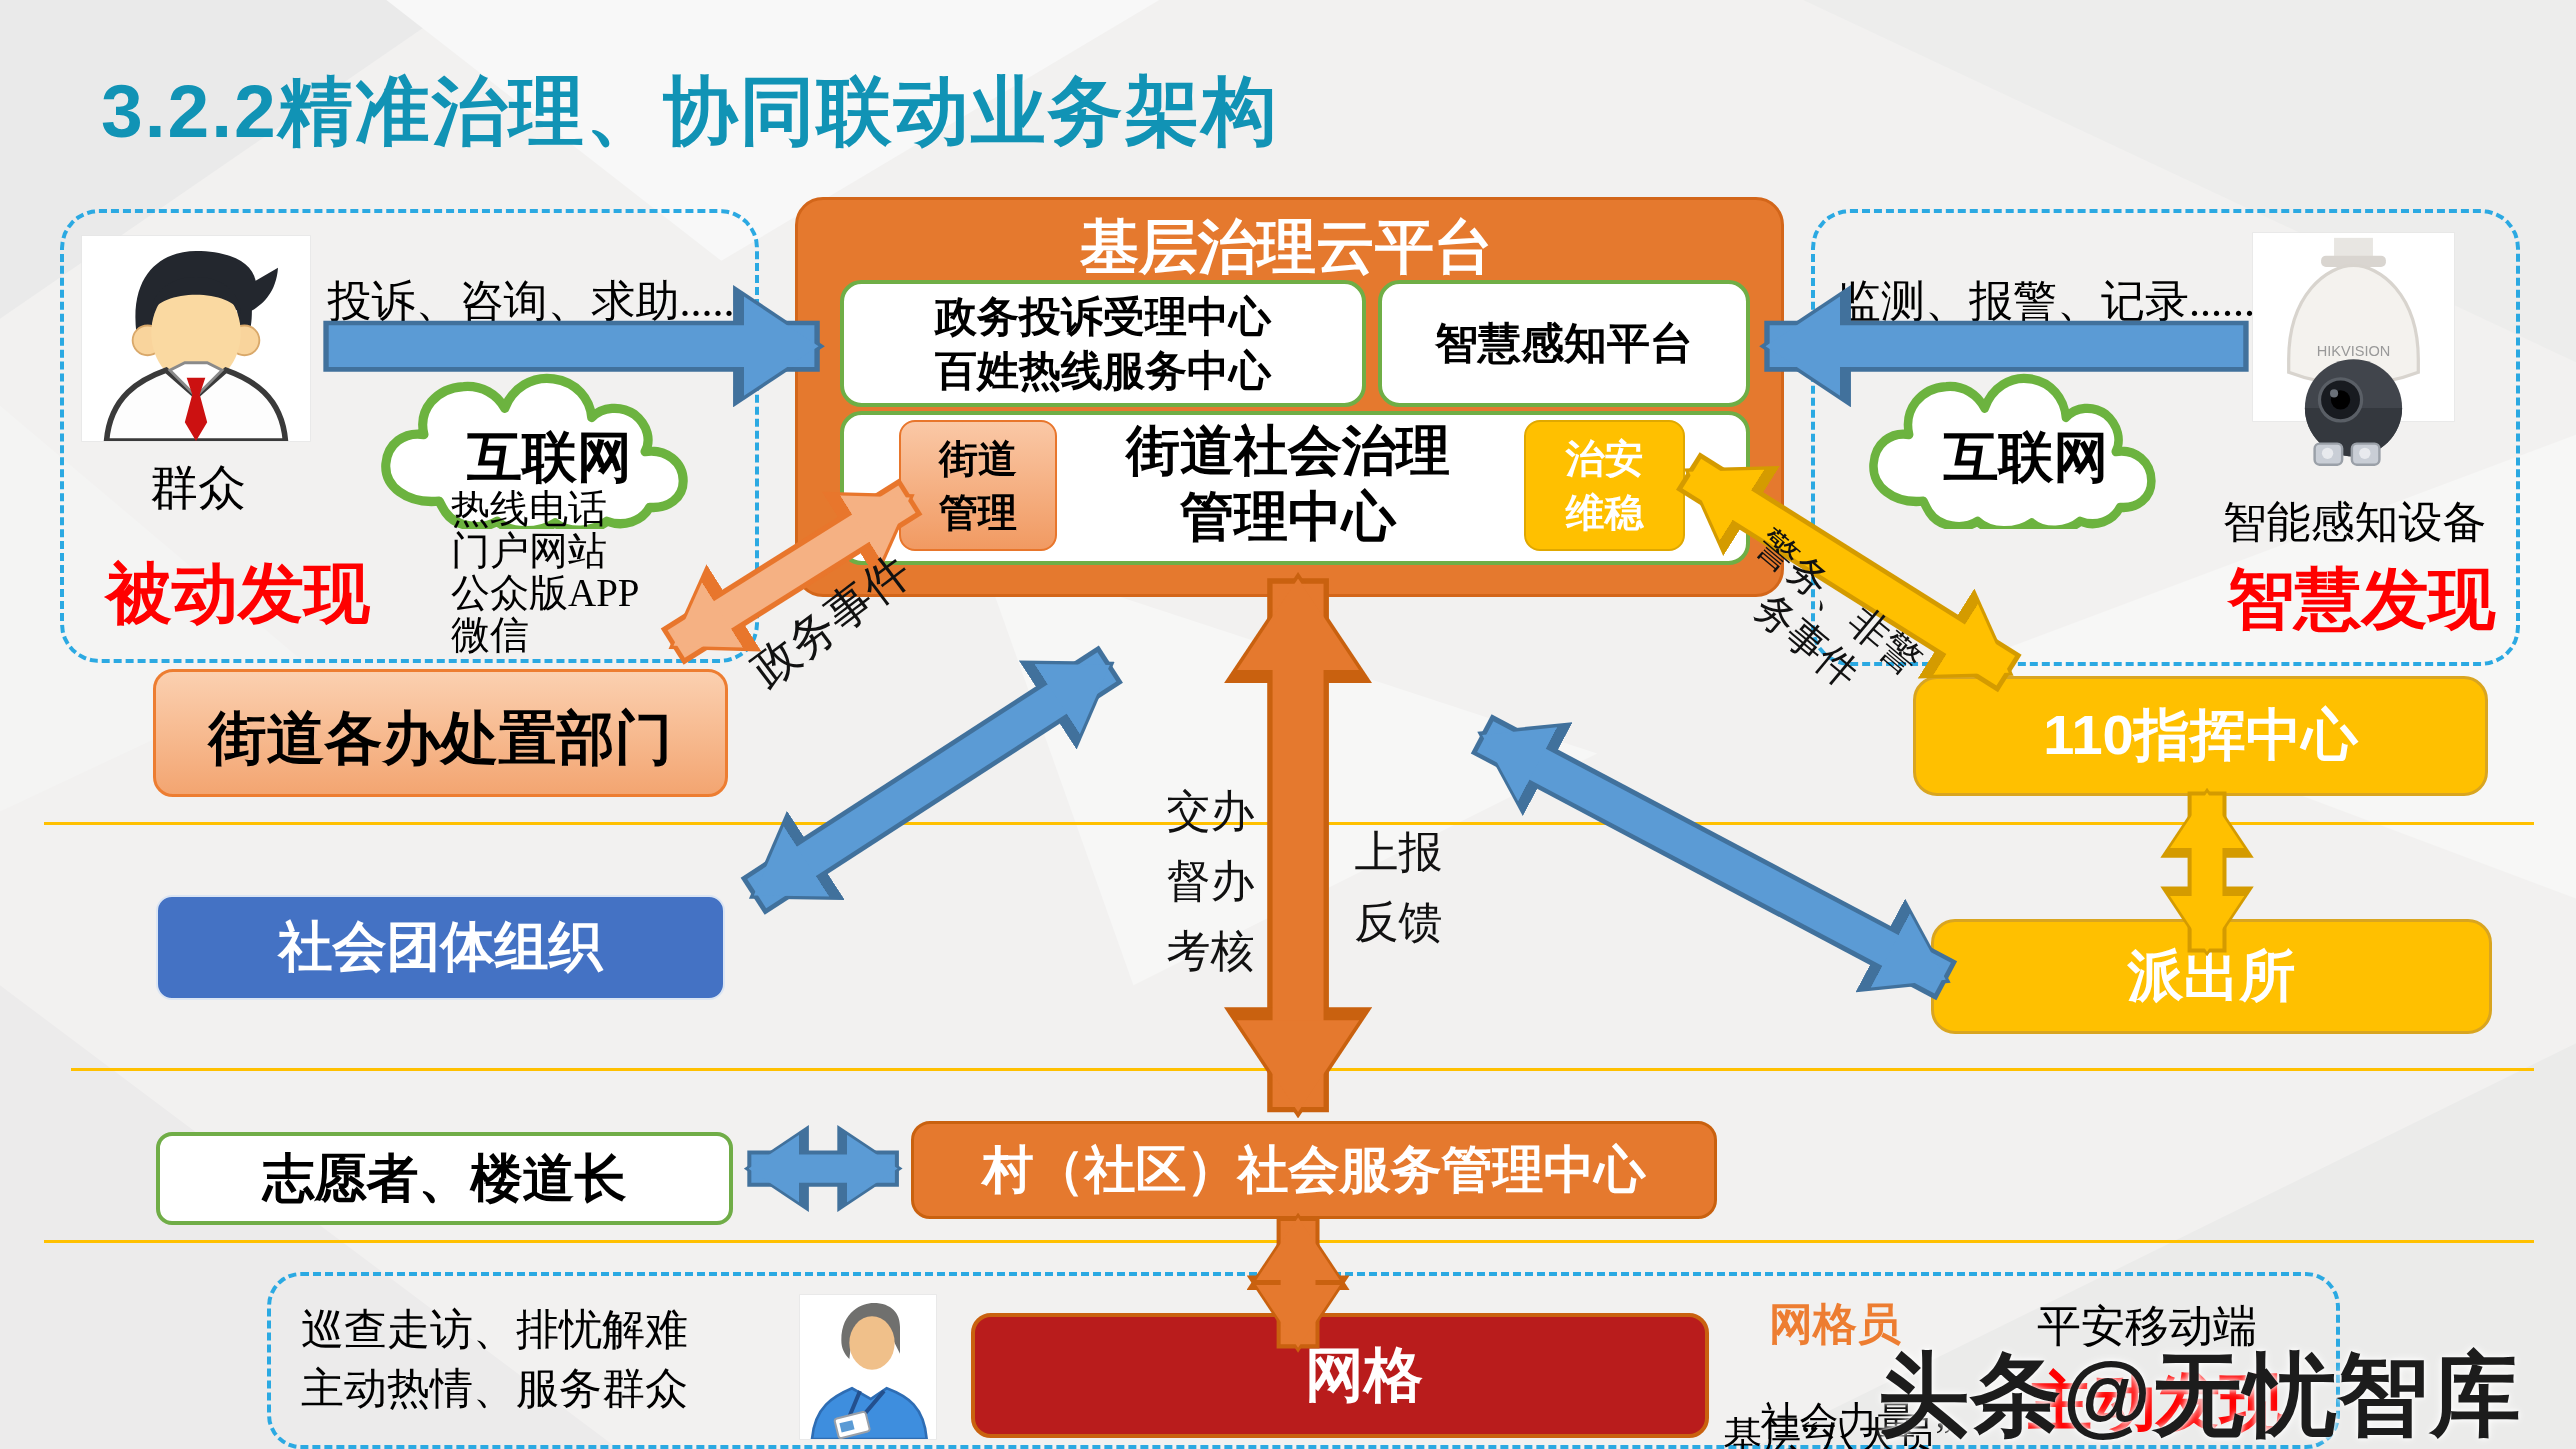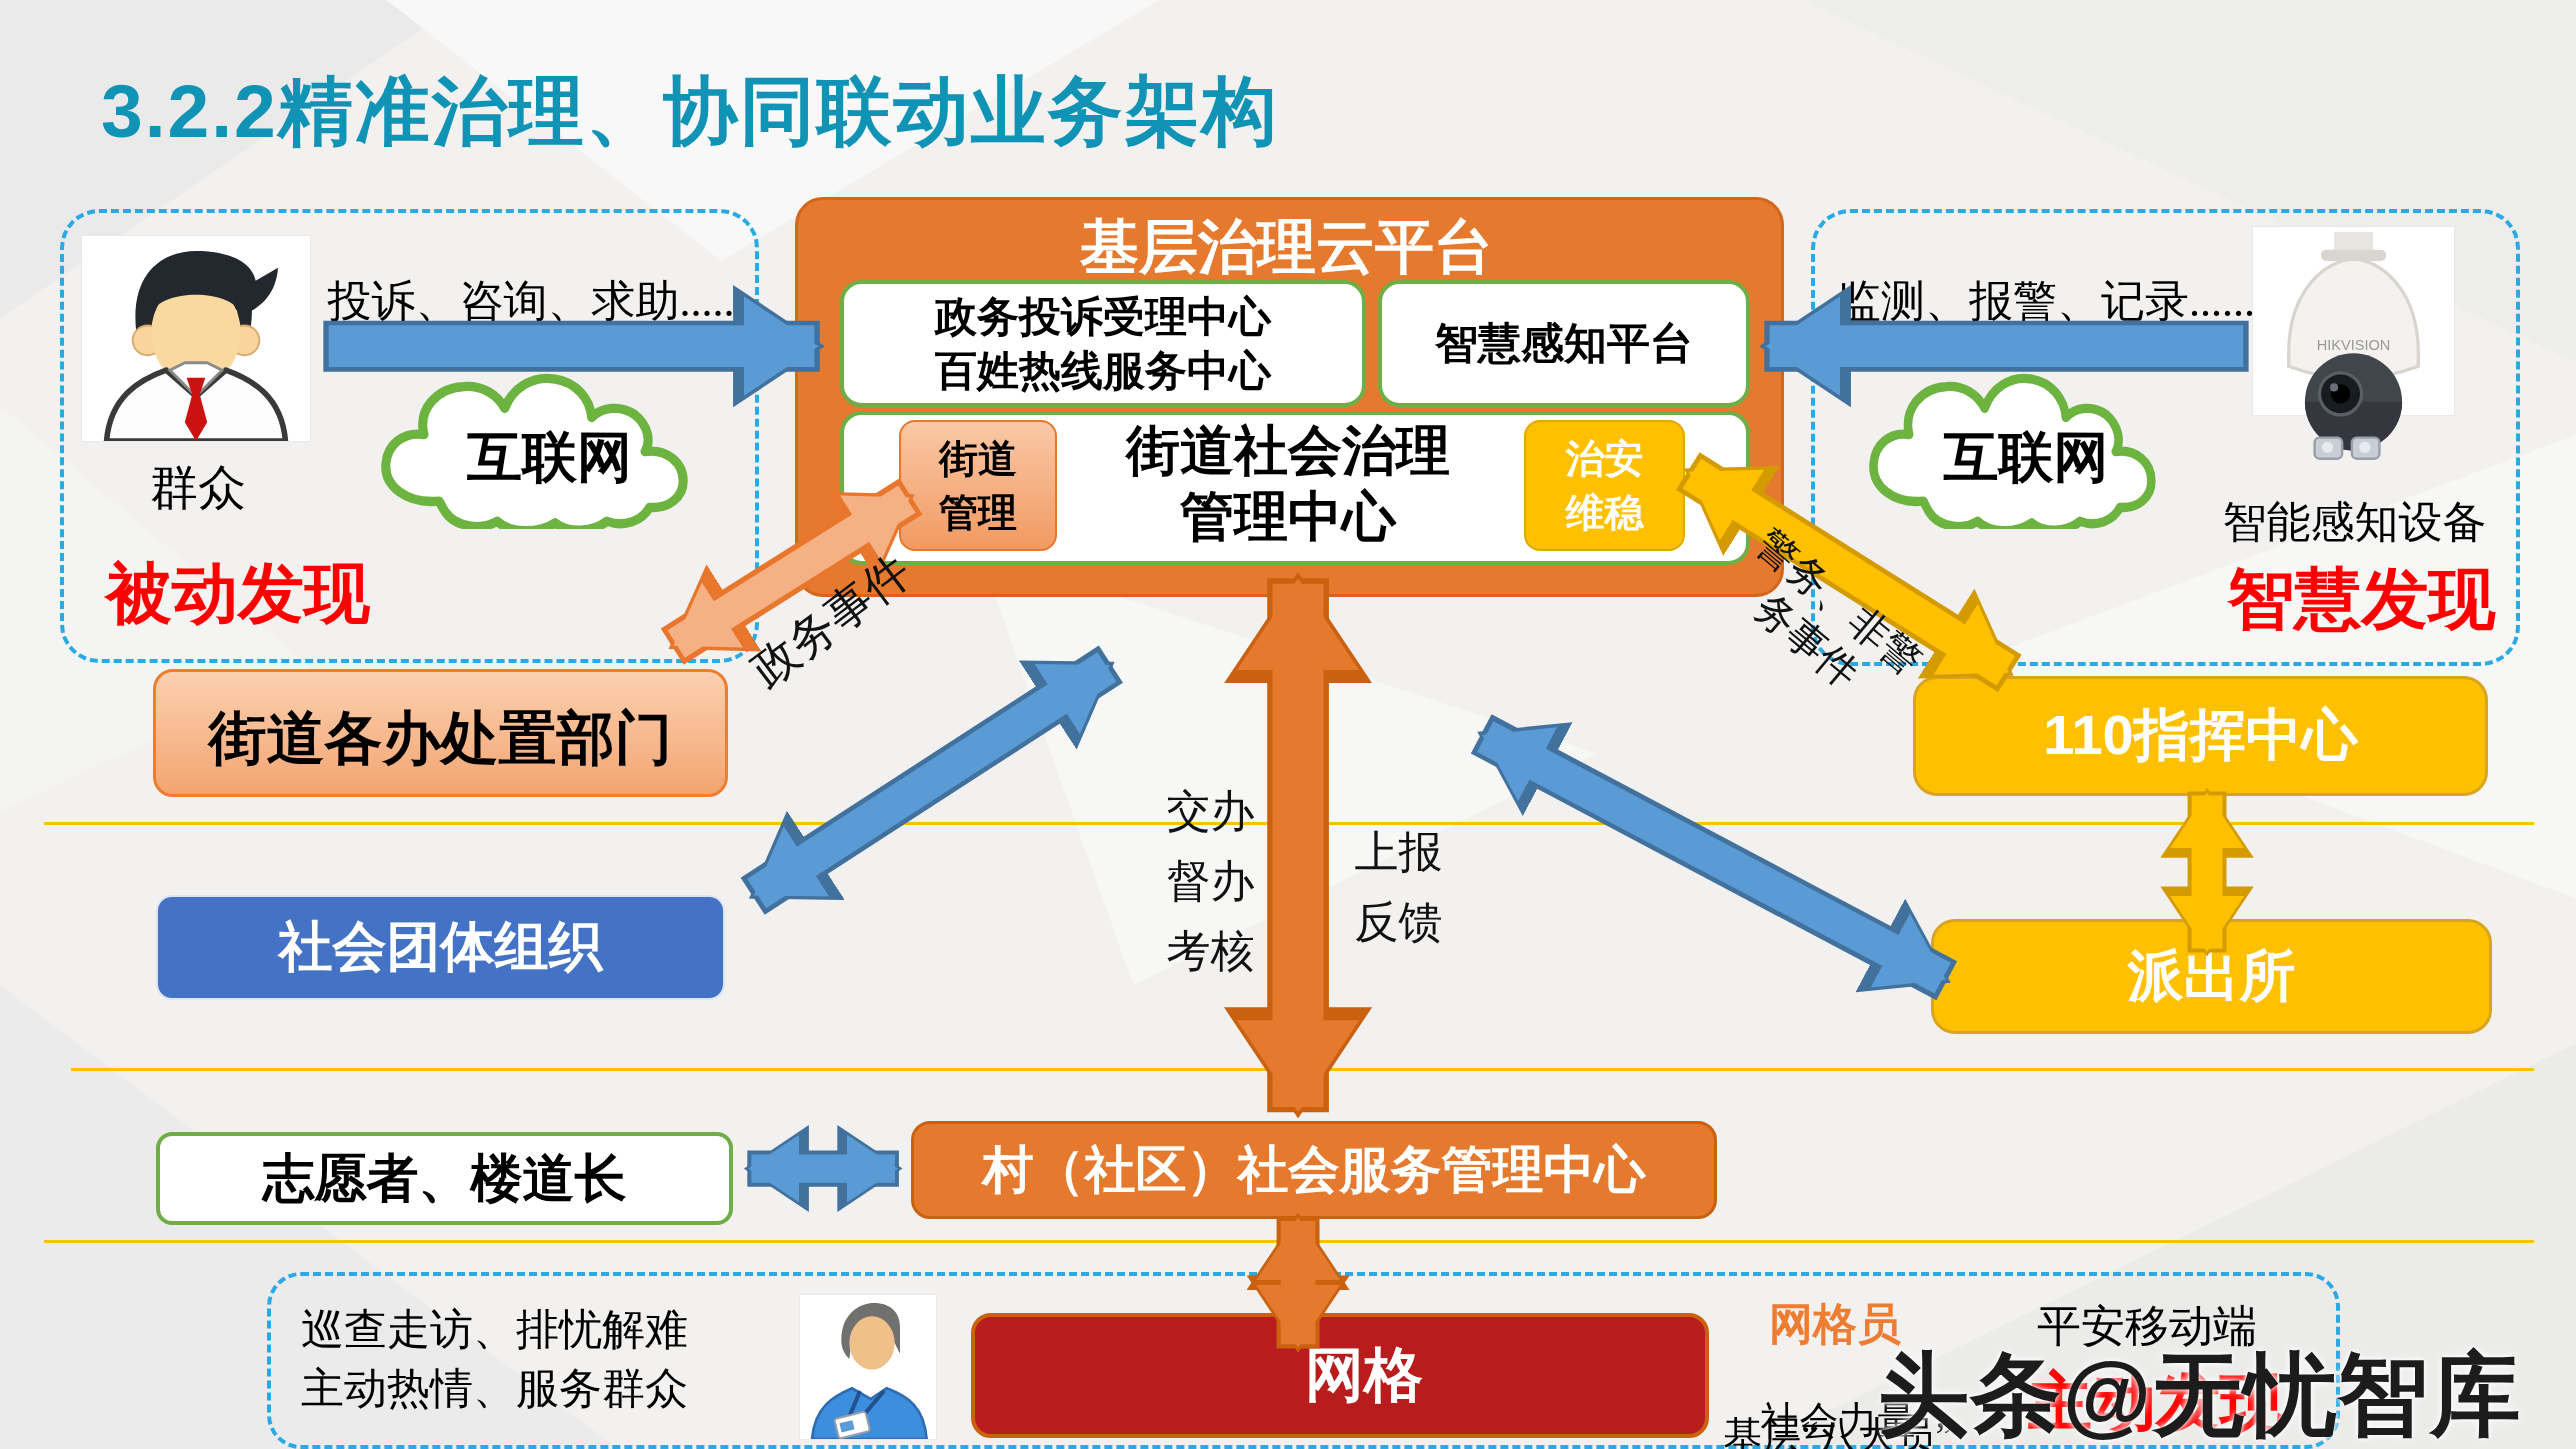--- a/index.html
+++ b/index.html
@@ -68,20 +68,26 @@
 
   <div class="cloudwrap" style="left:366px;top:368px;">
     <svg width="366" height="161" viewBox="0 0 240 104" preserveAspectRatio="none">
       <path d="M48,86 C26,88 12,76 13,62 C14,49 25,41 38,43 C34,27 46,13 64,12 C76,11 86,17 91,26 C96,13 109,5 123,7 C138,9 147,20 148,32 C155,25 167,24 176,30 C185,37 187,47 183,54 C197,52 208,61 208,73 C208,84 198,91 186,90 C181,99 169,103 158,99 C149,106 133,107 124,100 C113,107 95,107 86,99 C76,105 59,103 52,93 C50,90 49,88 48,86 Z" fill="#ffffff" stroke="#6cb33f" stroke-width="6" stroke-linejoin="round"></path>
     </svg>
   </div>
   <div class="cloudtext" style="left:429px;top:421px;width:241px;font-size:55px;">互联网</div>
 
   <div class="abs serif ctr" style="left:131px;top:456px;width:134px;font-size:48px;color:#000;z-index:3;">群众</div>
 
+  <div class="abs serif" style="left:451px;top:488px;width:221px;font-size:39px;line-height:42px;color:#000;z-index:4;">
+    <div>热线电话</div>
+    <div>门户网站</div>
+    <div>公众版APP</div>
+    <div>微信</div>
+  </div>
 
   <div class="abs serif ctr" style="left:67px;top:549px;width:342px;font-size:66px;font-weight:bold;color:#ff0000;z-index:3;">被动发现</div>
 
   <div class="box" style="left:795px;top:197px;width:983px;height:394px;background:#e5792e;border:3.4px solid #d3661a;border-radius:28px;"></div>
   <div class="abs hei ctr" style="left:795px;top:208px;width:983px;font-size:59px;color:#ffffff;z-index:4;">基层治理云平台</div>
 
   <div class="box" style="left:840px;top:280px;width:518px;height:119px;background:#ffffff;border:4px solid #6fae46;border-radius:21.5px;flex-direction:column;">
     <div class="hei" style="font-size:42px;line-height:54px;color:#000;">政务投诉受理中心</div>
     <div class="hei" style="font-size:42px;line-height:54px;color:#000;">百姓热线服务中心</div>
   </div>
@@ -111,21 +117,21 @@
 
   <div class="abs serif ctr" style="left:1828px;top:272px;width:436px;font-size:44px;color:#000;z-index:4;">监测、报警、记录......</div>
 
   <div class="cloudwrap" style="left:1855px;top:368px;">
     <svg width="342" height="161" viewBox="0 0 240 104" preserveAspectRatio="none">
       <path d="M48,86 C26,88 12,76 13,62 C14,49 25,41 38,43 C34,27 46,13 64,12 C76,11 86,17 91,26 C96,13 109,5 123,7 C138,9 147,20 148,32 C155,25 167,24 176,30 C185,37 187,47 183,54 C197,52 208,61 208,73 C208,84 198,91 186,90 C181,99 169,103 158,99 C149,106 133,107 124,100 C113,107 95,107 86,99 C76,105 59,103 52,93 C50,90 49,88 48,86 Z" fill="#ffffff" stroke="#6cb33f" stroke-width="6" stroke-linejoin="round"></path>
     </svg>
   </div>
   <div class="cloudtext" style="left:1912px;top:421px;width:228px;font-size:55px;">互联网</div>
 
-  <div class="whitecard" style="left:2253px;top:227px;width:201px;height:188px;">
+  <div class="whitecard" style="left:2253px;top:233px;width:201px;height:188px;">
     <svg width="201" height="243" viewBox="0 0 120 150">
       <rect x="48" y="3" width="24" height="12" fill="#e8e6e2"></rect>
       <rect x="40" y="14" width="40" height="7" rx="3" fill="#d9d5d0"></rect>
       <path d="M20,78 C20,38 44,20 60,20 C76,20 100,38 100,78 L100,86 C74,96 46,96 20,86 Z" fill="#f4f2ee" stroke="#d8d4ce" stroke-width="2"></path>
       <text x="60" y="76" text-anchor="middle" font-size="9" fill="#9a9audio4a0" style="fill:#999;">HIKVISION</text>
       <circle cx="60" cy="108" r="30" fill="#41454c"></circle>
       <path d="M30,108 a30,30 0 0 0 60,0 z" fill="#34383e"></path>
       <circle cx="52" cy="103" r="13" fill="#181b20" stroke="#5a5f66" stroke-width="2"></circle>
       <circle cx="52" cy="103" r="6" fill="#000"></circle>
       <circle cx="48" cy="99" r="2.5" fill="#6a7078"></circle>

